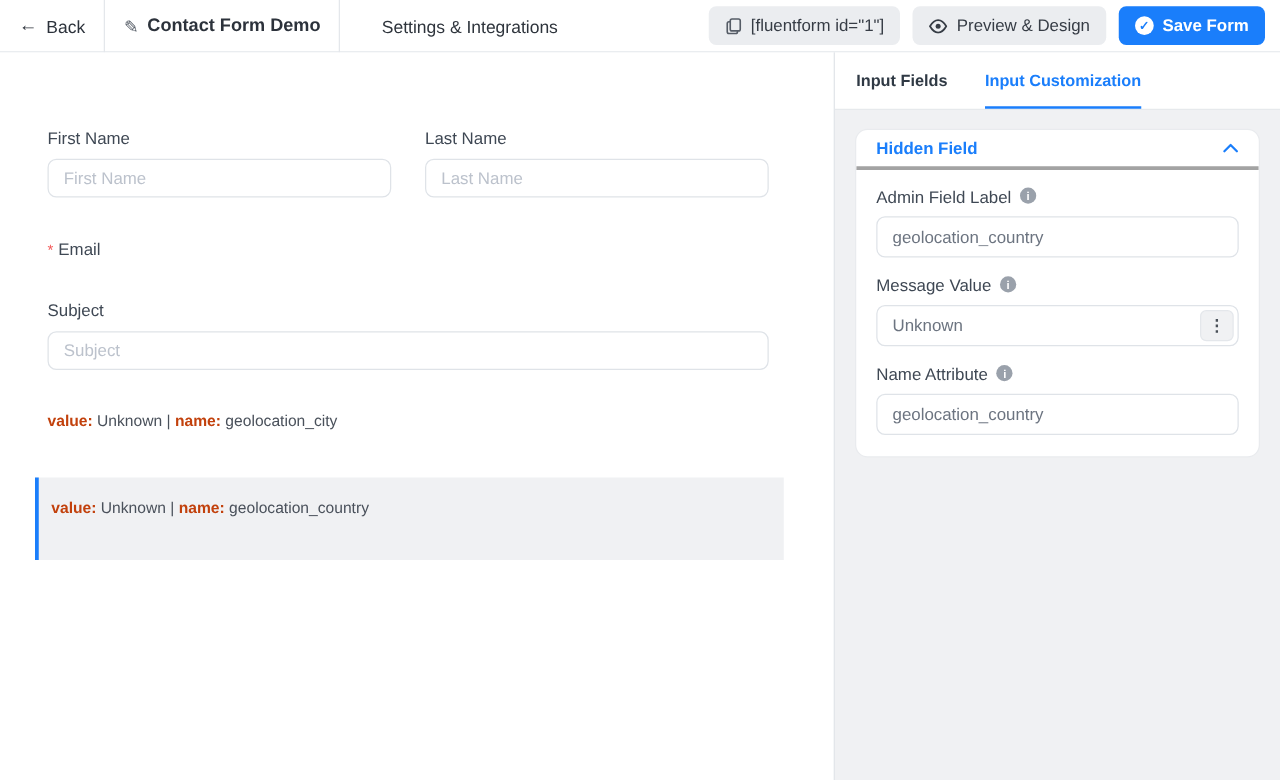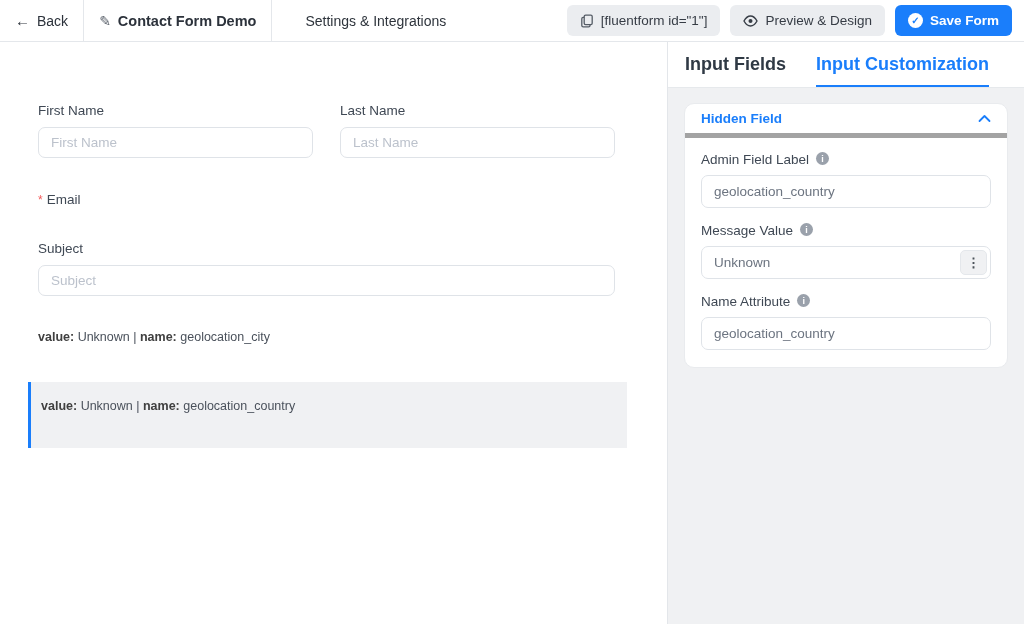--- a/index.html
+++ b/index.html
@@ -42,37 +42,37 @@
     border-radius:7px; padding:0 12px; font-family:inherit; font-size:13.5px;
     color:#6c7480; background:#fff; outline:none; }
   .field input::placeholder, .field textarea::placeholder { color:#bcc2cc; }
   .field textarea { height:80px; padding:10px 12px; resize:none; }
   .ta-wrap { position:relative; }
   .resize-handle { position:absolute; right:4px; bottom:5px; width:9px; height:9px;
     background:
       linear-gradient(135deg, transparent 0 46%, #c3c9d0 46% 54%, transparent 54% 71%, #c3c9d0 71% 79%, transparent 79%);
   }
   .hidden-line { font-size:12.5px; color:#4a515b; margin-top:31px; }
-  .hidden-line b { color:#404040; }
+  .hidden-line b { color:#c2410c; }
   .hidden-line.selected { margin-left:-10px; margin-top:38px; width:599px; height:66px;
     background:#f0f1f3; border-left:3px solid #1a7efb; padding:17px 0 0 10px; }
 
   
   .sidebar { width:357px; background:#f0f1f3; border-left:1px solid #e3e6ea; }
   .side-tabs { height:46px; background:#fff; border-bottom:1px solid #e6e9ec;
     display:flex; align-items:stretch; gap:30px; padding:0 17px; }
-  .stab { font-size:18px; font-weight:600; color:#2f3944; display:flex;
+  .stab { font-size:13px; font-weight:600; color:#2f3944; display:flex;
     align-items:center; cursor:pointer; text-decoration:none; position:relative; }
   .stab.active { color:#1a7efb; }
   .stab.active::after { content:""; position:absolute; left:0; right:0; bottom:0;
     height:2px; background:#1a7efb; }
   .panel { margin:15px 16px; background:#fff; border:1px solid #e9ebee;
     border-radius:10px; overflow:hidden; }
   .panel-head { display:flex; align-items:center; justify-content:space-between;
-    padding:7px 16px; border-bottom:5px solid #a3a3a3; cursor:pointer; min-height:31px; }
+    padding:7px 16px; border-bottom:3px solid #a3a3a3; cursor:pointer; min-height:31px; }
   .panel-title { font-size:13.5px; font-weight:600; color:#1a7efb; }
   .panel-body { padding:14px 16px 16px; }
   .group { margin-bottom:15px; }
   .group:last-child { margin-bottom:1px; }
   .glabel { display:flex; gap:7px; font-size:13.5px;
     color:#3f4854; margin-bottom:8px; }
   .info { width:13px; height:13px; border-radius:50%; background:#9aa1ab; color:#fff;
     font-size:9px; font-weight:700; display:inline-flex; align-items:center;
     justify-content:center; cursor:pointer; font-style:normal; }
   .sinput-wrap { position:relative; }

